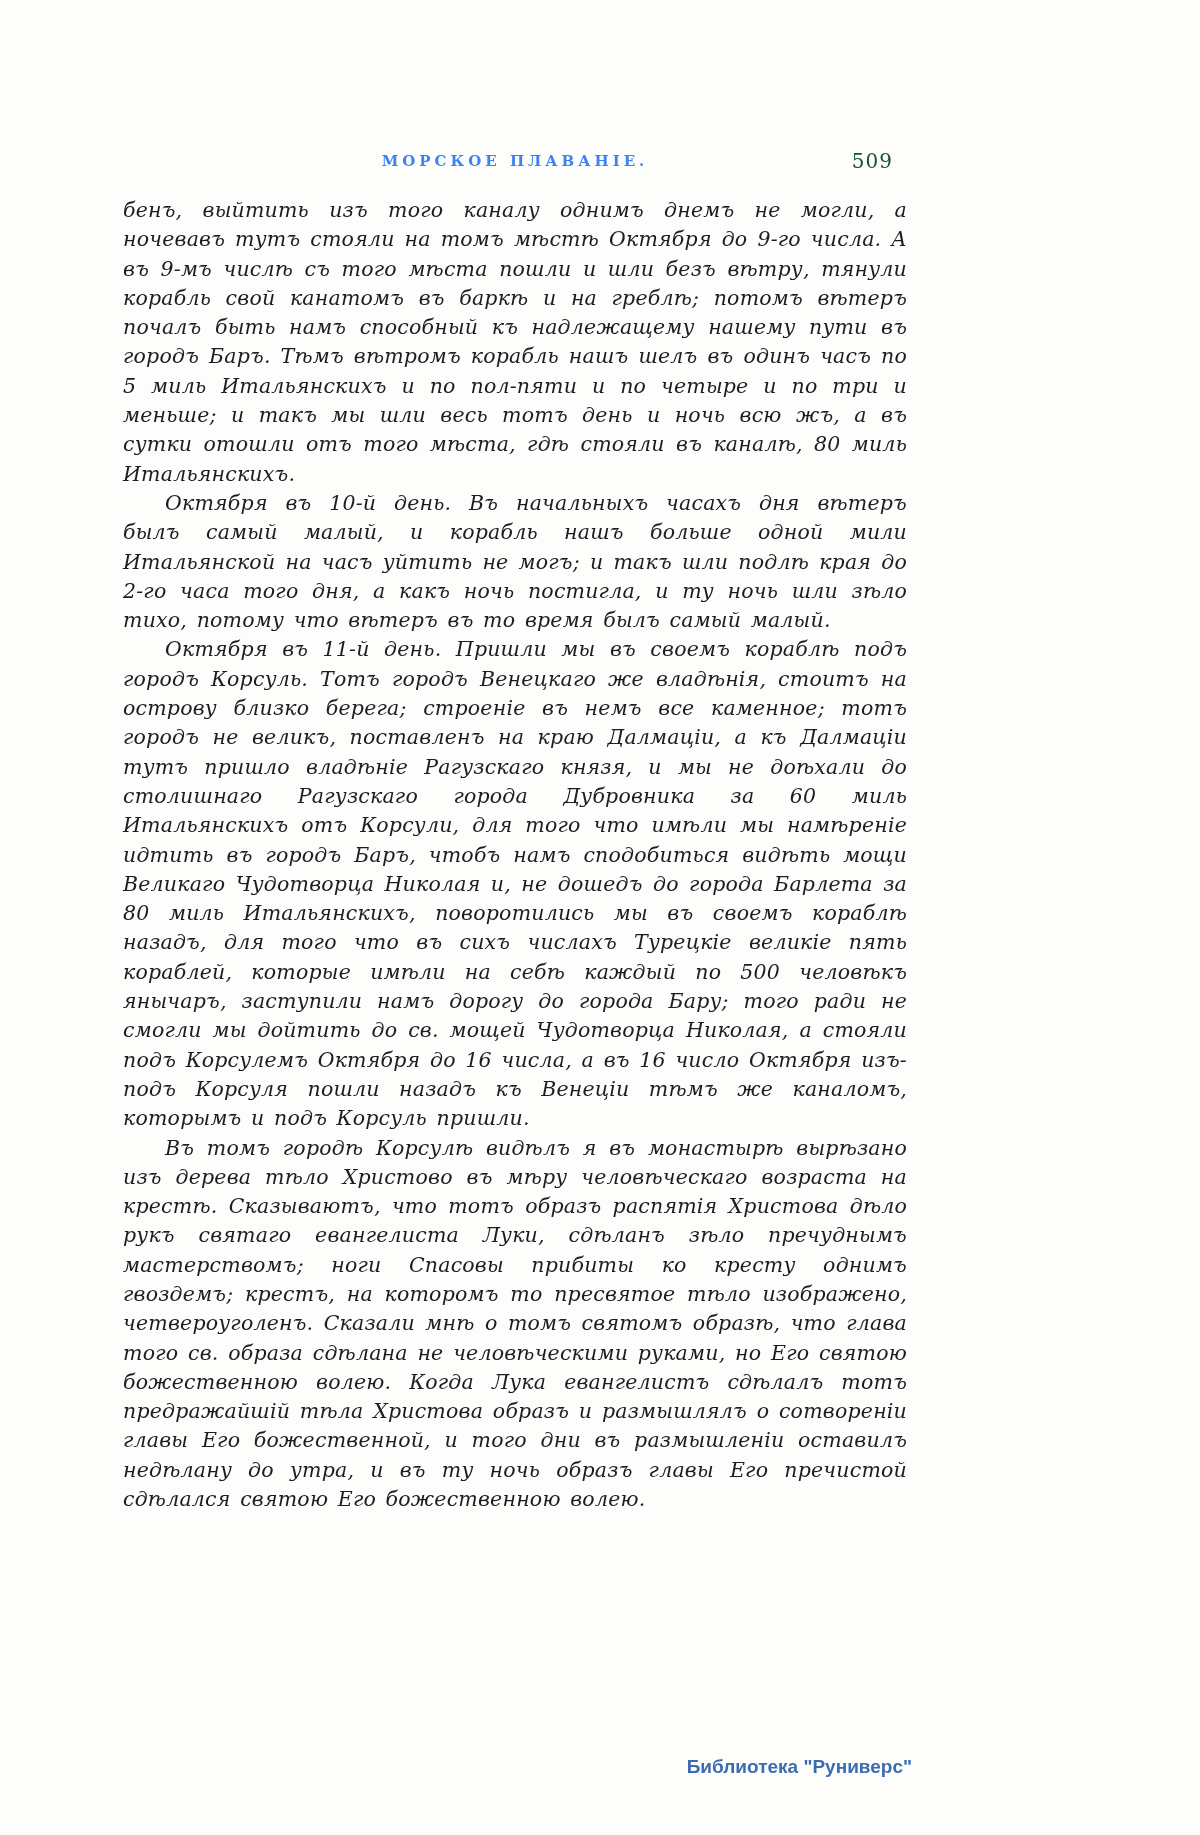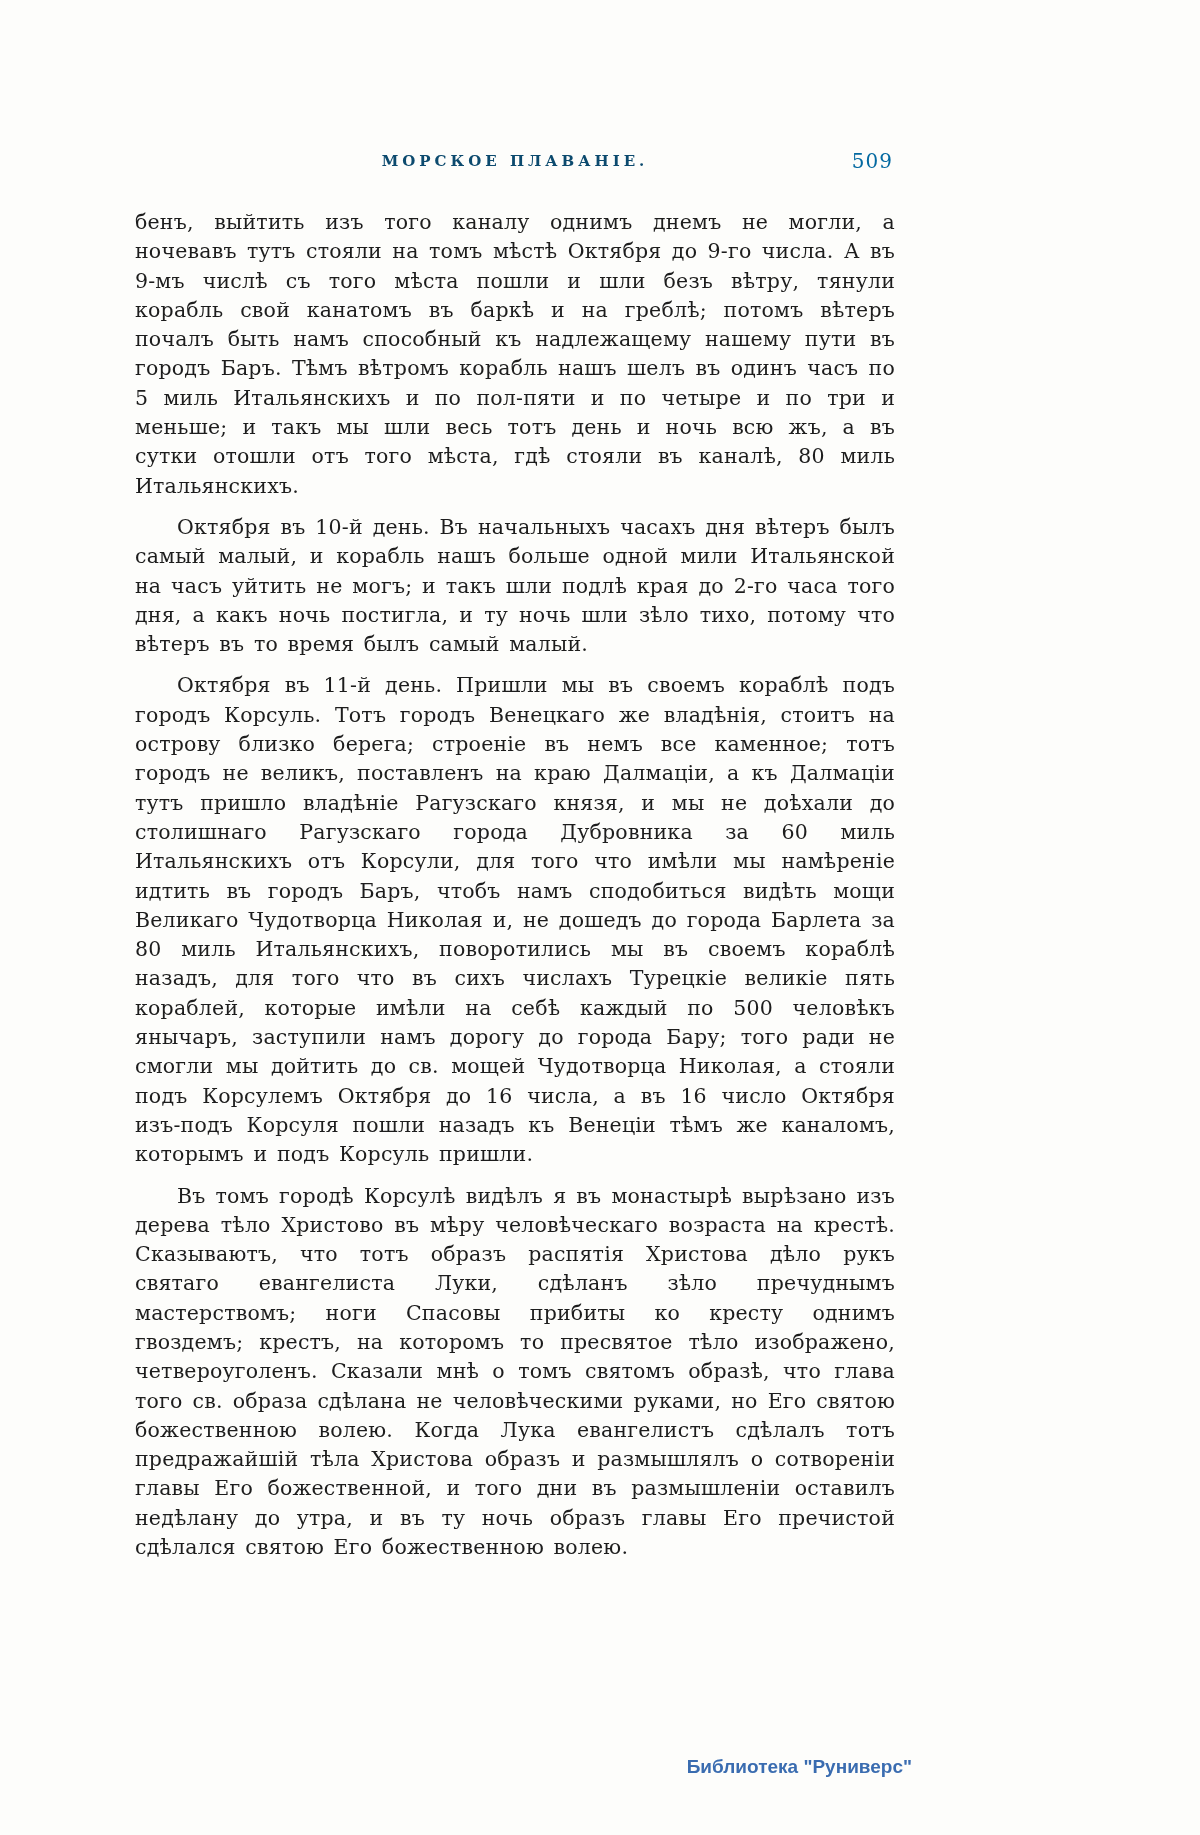--- a/index.html
+++ b/index.html
@@ -25,45 +25,46 @@
     height: 28px;
   }
   .running-title {
     position: absolute;
     left: 0;
     right: 0;
     text-align: center;
     font-size: 15px;
     font-weight: bold;
     letter-spacing: 4px;
-    color: #0c4a6e;
+    color: #3b82f6;
   }
   .page-number {
     position: absolute;
     right: 14px;
     top: -3px;
     font-size: 20px;
     letter-spacing: 1px;
-    color: #0369a1;
+    color: #14532d;
   }
 
   .body-text {
     position: absolute;
     top: 196px;
     left: 123px;
     width: 784px;
     font-size: 20.5px;
     line-height: 29.3px;
     text-align: justify;
     word-spacing: 0.14em;
     letter-spacing: 0.2px;
   }
   .body-text p {
-    margin: 12px;
+    margin: 0;
     text-indent: 42px;
+    font-style: italic;
   }
   .body-text p.continuation {
     text-indent: 0;
   }
 
   .watermark {
     position: absolute;
     right: 288px;
     top: 1756px;
     font-family: "Liberation Sans", "DejaVu Sans", sans-serif;

